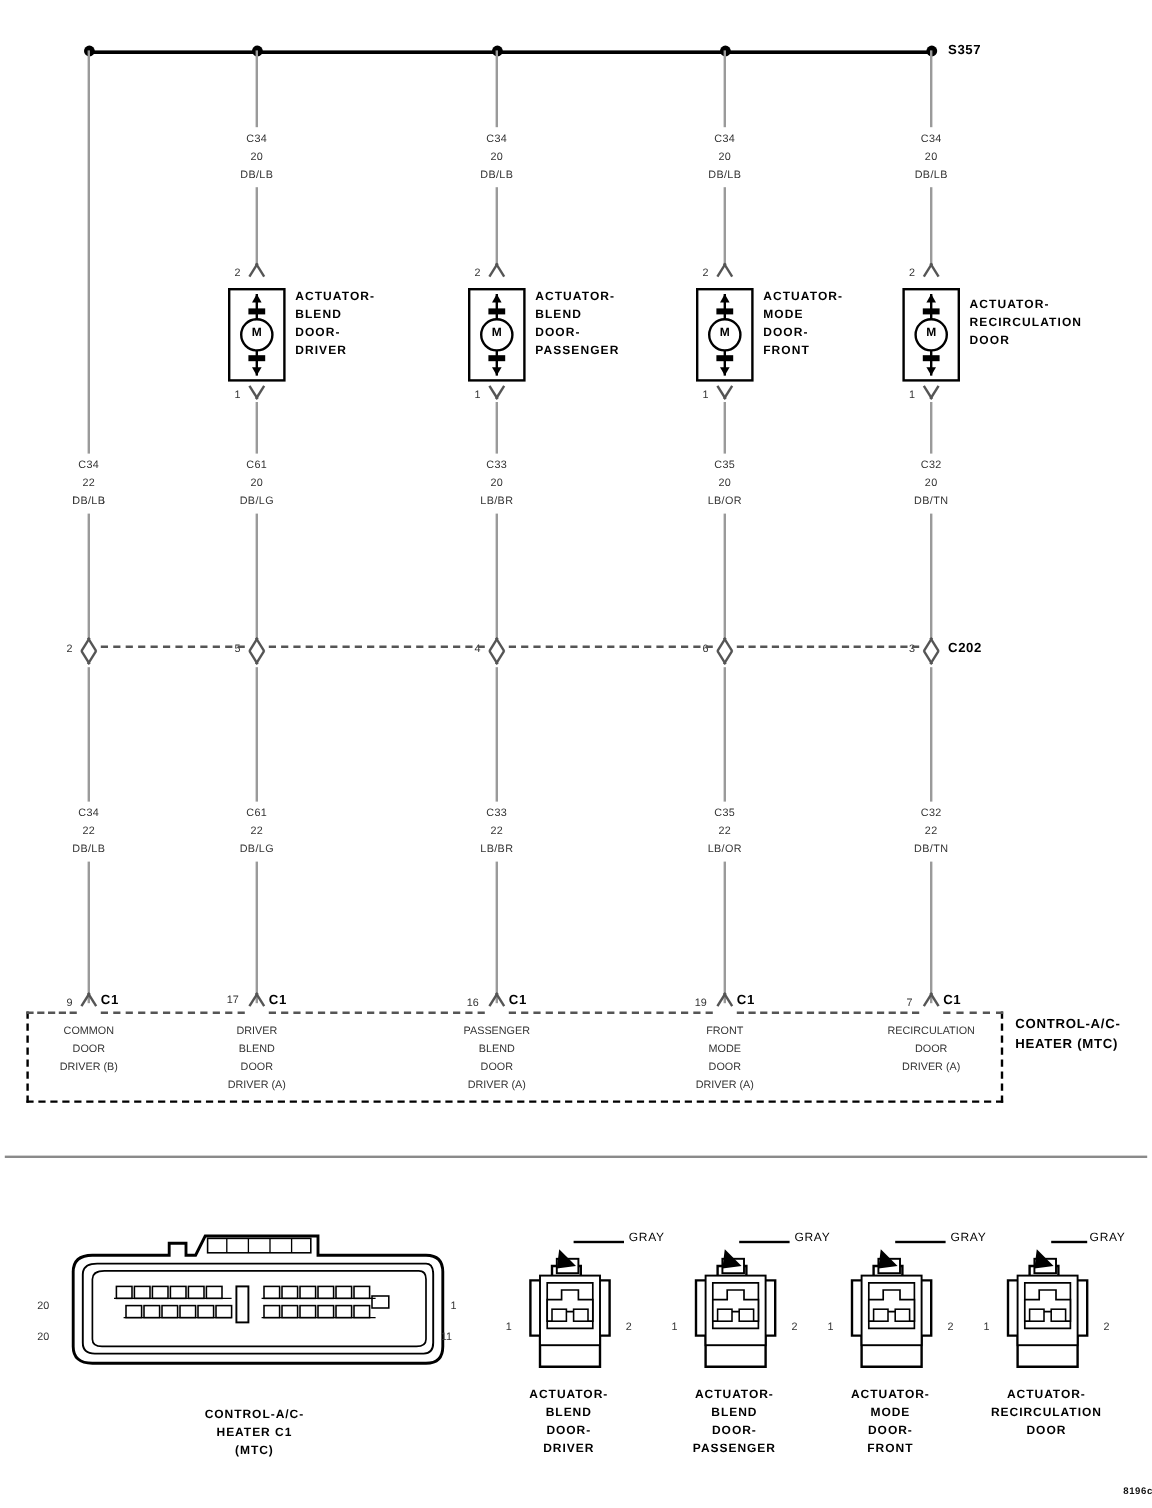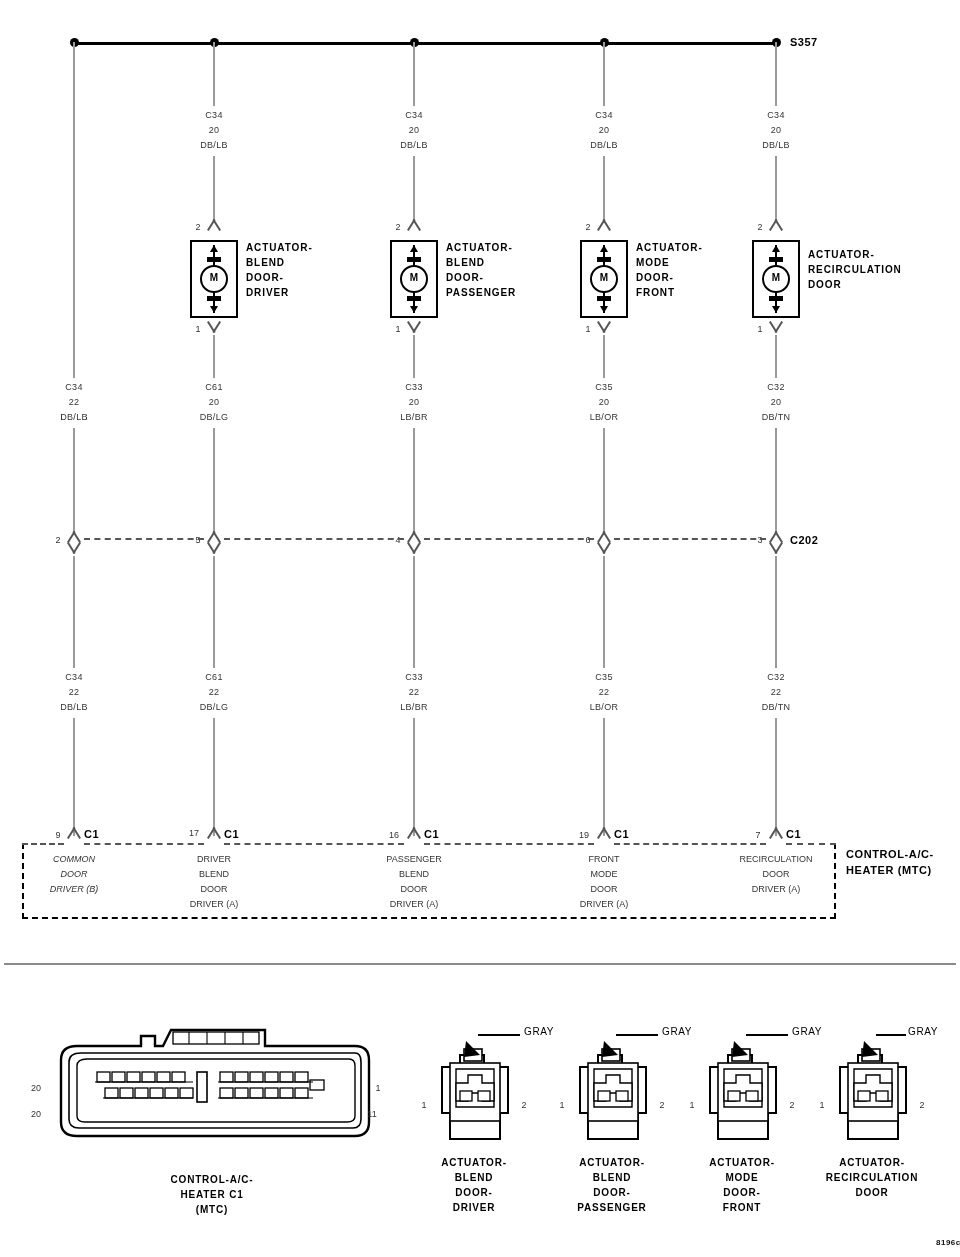--- a/index.html
+++ b/index.html
@@ -112,21 +112,21 @@
   <div class="vline" style="left:73px;top:556px;height:280px;"></div>
   <div style="position:absolute;left:62px;top:668px;width:24px;height:50px;background:#fff;"></div>
   <div class="wirelbl" style="left:74px;top:670px;">
     <div>C34</div>
     <div>22</div>
     <div>DB/LB</div>
   </div>
   <div class="vup" style="left:74px;top:827px;"></div>
   <div class="pin" style="left:58px;top:835px;">9</div>
   <div class="cname" style="left:84px;top:828px;">C1</div>
-  <div class="pinfn" style="left:74px;top:852px;font-style:italic;">COMMON
+  <div class="pinfn" style="left:74px;top:852px;">COMMON
 DOOR
 DRIVER (B)</div>
 
   <div class="vline" style="left:213px;top:42px;height:180px;"></div>
   <div style="position:absolute;left:200px;top:106px;width:28px;height:50px;background:#fff;"></div>
   <div class="wirelbl" style="left:214px;top:108px;">
     <div>C34</div>
     <div>20</div>
     <div>DB/LB</div>
   </div>

